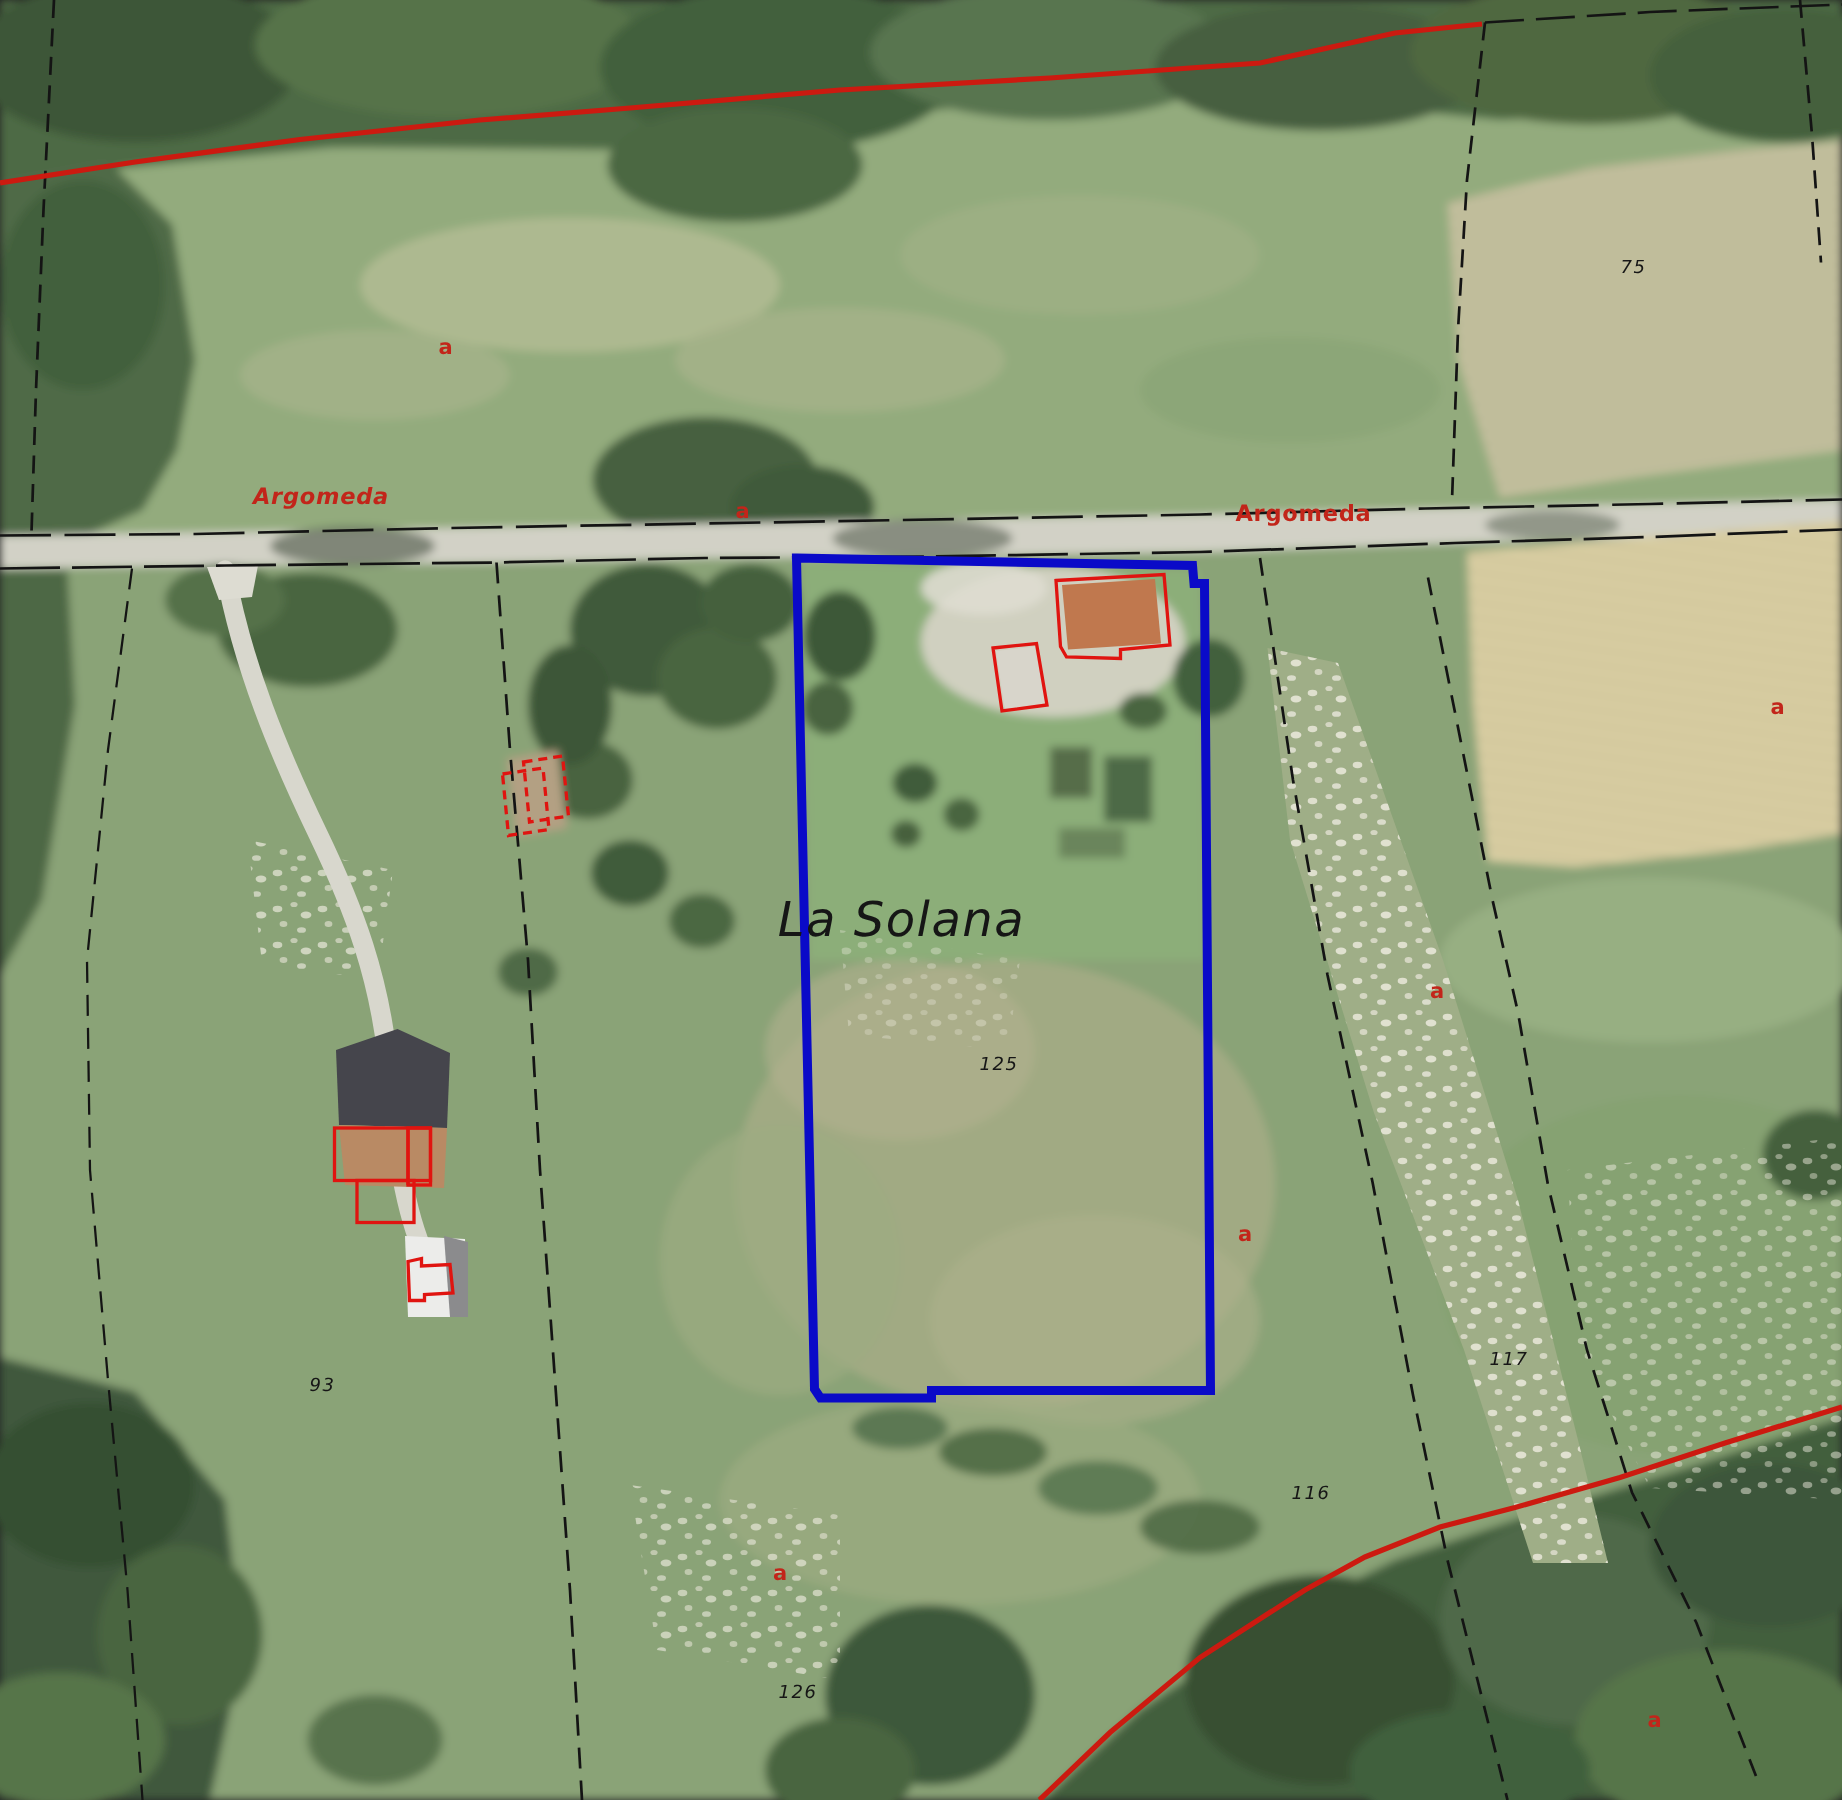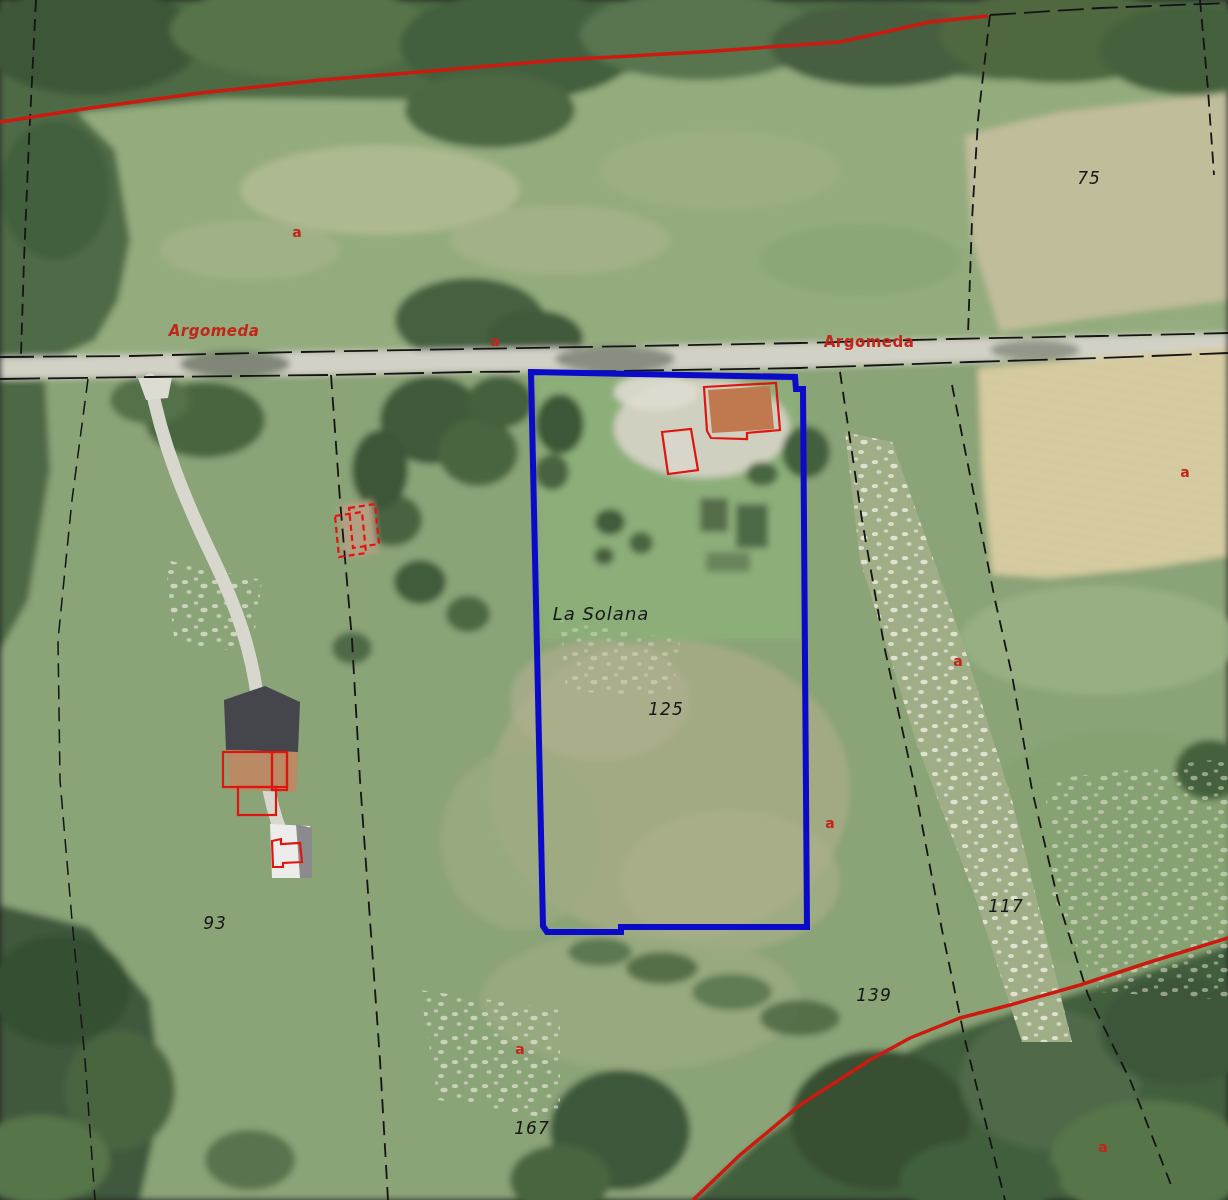--- a/index.html
+++ b/index.html
@@ -1,23 +1,23 @@
 <!DOCTYPE html>
 <html style="--parcel-blue: #0a0ac8; --boundary-red: #cc1a10; --building-outline-red: #e01410; --cadastral-black: #141414; --label-black: #161616; --street-label-red: #c2251a;"><head>
 <meta charset="utf-8">
 <style>
   html,body{margin:0;padding:0;background:#222;}
   #stage{position:relative;width:1228px;height:1200px;overflow:hidden;
          font-family:"DejaVu Sans",sans-serif;}
   #stage svg{position:absolute;inset:0;display:block;}
   .lbl{position:absolute;transform:translate(-50%,-50%);white-space:nowrap;
        pointer-events:none;}
-  .lbl-place{font-size:18px;font-style:italic;color:var(--label-black,#161616);
+  .lbl-place{font-size:32px;font-style:italic;color:var(--label-black,#161616);
              letter-spacing:1px;}
-  .lbl-parcel{font-size:17px;font-style:italic;color:var(--label-black,#161616);
+  .lbl-parcel{font-size:12px;font-style:italic;color:var(--label-black,#161616);
               letter-spacing:1px;}
   .lbl-street{font-size:15px;font-weight:bold;color:var(--street-label-red,#c2251a);
               letter-spacing:.5px;}
   .lbl-marker{font-size:14px;font-weight:bold;color:var(--street-label-red,#c2251a);}
 </style>
 </head>
 <body>
 
 <div id="stage">
 
@@ -207,22 +207,22 @@
 
   <div class="lbl lbl-place" style="left:601px;top:613px;">La Solana</div>
 
   <div class="lbl lbl-street" style="left:214px;top:331px;font-style:italic;">Argomeda</div>
   <div class="lbl lbl-street" style="left:869px;top:342px;">Argomeda</div>
 
   <div class="lbl lbl-parcel" style="left:1089px;top:178px;">75</div>
   <div class="lbl lbl-parcel" style="left:666px;top:677px;margin-top:32px;">125</div>
   <div class="lbl lbl-parcel" style="left:215px;top:923px;">93</div>
   <div class="lbl lbl-parcel" style="left:1006px;top:906px;font-style:italic;">117</div>
-  <div class="lbl lbl-parcel" style="left:874px;top:995px;">139</div>
-  <div class="lbl lbl-parcel" style="left:532px;top:1128px;">167</div>
+  <div class="lbl lbl-parcel" style="left:874px;top:995px;">116</div>
+  <div class="lbl lbl-parcel" style="left:532px;top:1128px;">126</div>
 
   <div class="lbl lbl-marker" style="left:297px;top:232px;">a</div>
   <div class="lbl lbl-marker" style="left:495px;top:341px;">a</div>
   <div class="lbl lbl-marker" style="left:1185px;top:472px;">a</div>
   <div class="lbl lbl-marker" style="left:958px;top:661px;">a</div>
   <div class="lbl lbl-marker" style="left:830px;top:823px;">a</div>
   <div class="lbl lbl-marker" style="left:520px;top:1049px;">a</div>
   <div class="lbl lbl-marker" style="left:1103px;top:1147px;">a</div>
 </div>
 

